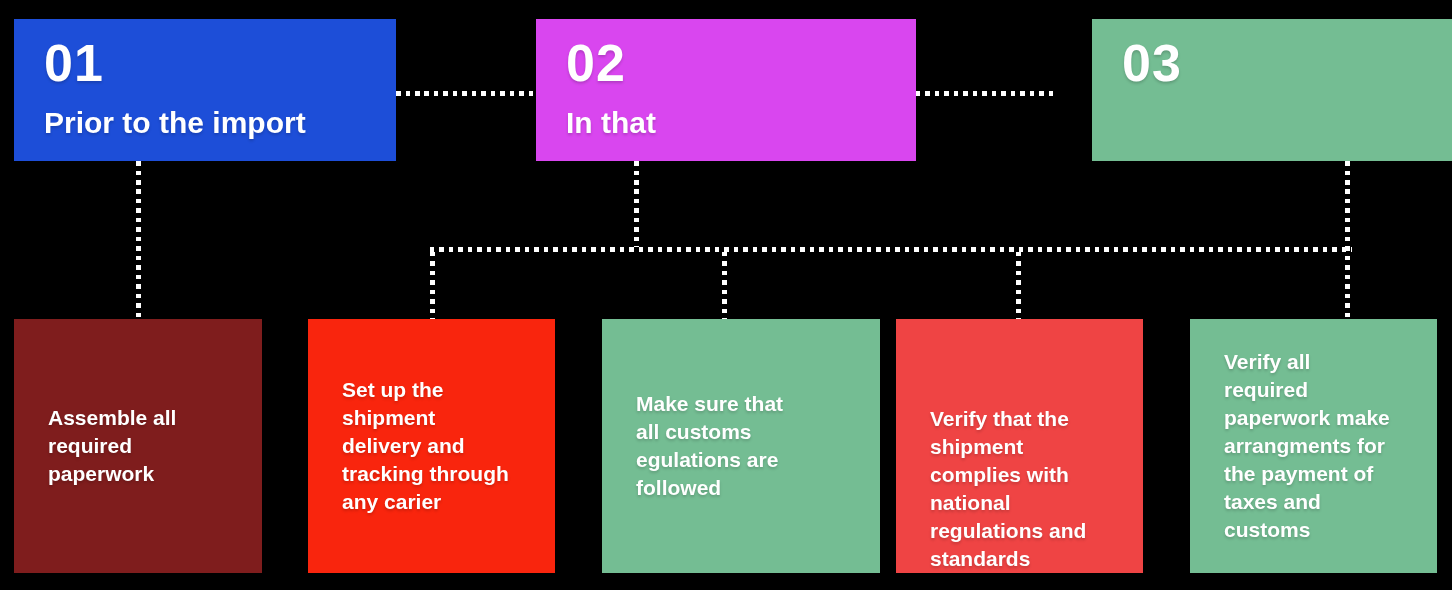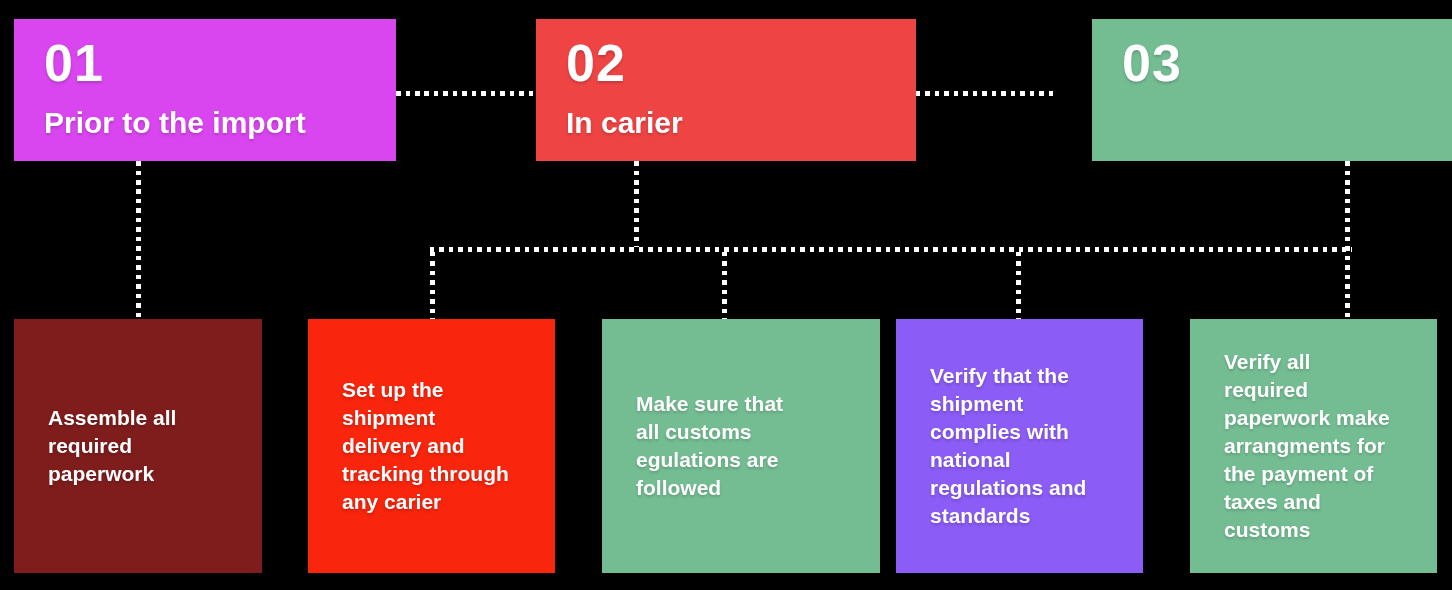--- a/index.html
+++ b/index.html
@@ -95,28 +95,28 @@
   #conn-v-bus-c2{ left: 430px;  top: 252px; height: 67px;  }
   #conn-v-bus-c3{ left: 722px;  top: 252px; height: 67px;  }
   #conn-v-bus-c4{ left: 1016px; top: 252px; height: 67px;  }
   #conn-v-s3-c5 { left: 1345px; top: 161px; height: 158px; }
 </style>
 </head>
 <body>
 
 <div class="canvas">
 
-  <div class="stage" id="stage-1" style="background-color: #d946ef;">
+  <div class="stage" id="stage-1" style="background-color: #1d4ed8;">
     <div class="stage-number">01</div>
     <div class="stage-title">Prior to the import</div>
   </div>
 
-  <div class="stage" id="stage-2" style="background-color: #ef4444;">
+  <div class="stage" id="stage-2" style="background-color: #d946ef;">
     <div class="stage-number">02</div>
-    <div class="stage-title">In carier</div>
+    <div class="stage-title">In that</div>
   </div>
 
   <div class="stage" id="stage-3" style="background-color: rgb(116, 189, 147);">
     <div class="stage-number">03</div>
   </div>
 
   <div class="dots-h" id="conn-h-s1-s2"></div>
   <div class="dots-h" id="conn-h-s2-s3"></div>
   <div class="dots-v" id="conn-v-s1-c1"></div>
   <div class="dots-v" id="conn-v-s2-bus"></div>
@@ -137,21 +137,21 @@
 delivery and
 tracking through
 any carier</div>
   </div>
   <div class="card" id="card-3" style="background-color: rgb(116, 189, 147);">
     <div class="card-text">Make sure that
 all customs
 egulations are
 followed</div>
   </div>
-  <div class="card" id="card-4" style="background-color: #8b5cf6;">
+  <div class="card" id="card-4" style="background-color: #ef4444; align-items: flex-end;">
     <div class="card-text">Verify that the
 shipment
 complies with
 national
 regulations and
 standards</div>
   </div>
   <div class="card" id="card-5" style="background-color: rgb(116, 189, 147);">
     <div class="card-text">Verify all
 required

